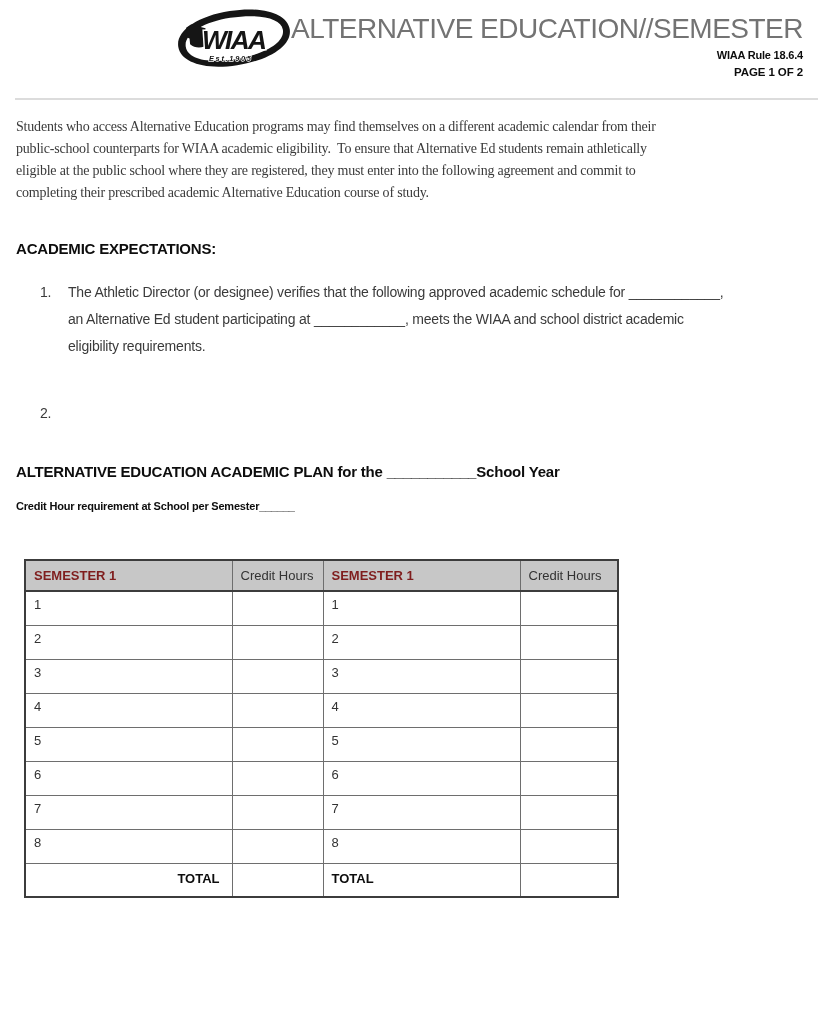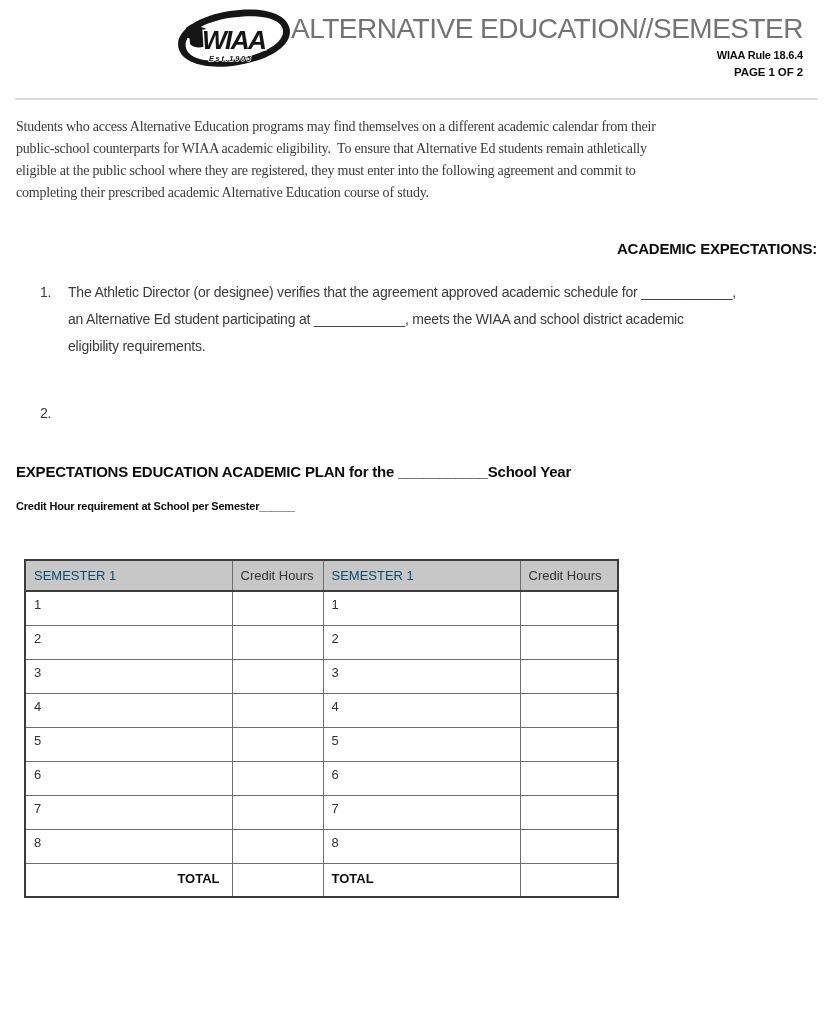--- a/index.html
+++ b/index.html
@@ -49,21 +49,20 @@
     margin:16px 14px 0 16px;
     font-size:14px; line-height:22px;
     letter-spacing:-0.2px;
     white-space:pre-wrap;
     font-family:Liberation Serif, serif;
   }
   .section-heading{
     margin:36px 16px 0 16px;
     font-size:15px; font-weight:bold; color:#0d0d0d;
     letter-spacing:-0.2px;
-    text-align:right;
   }
   .list-item{
     display:flex;
     margin:22px 14px 0 40px;
     font-size:14px; line-height:27px;
     letter-spacing:-0.2px;
   }
   .list-item + .list-item{ margin-top:40px; }
   .list-num{ width:14px; flex:0 0 auto; }
   .list-text{ margin-left:14px; white-space:pre-wrap; max-width:752px; }
@@ -88,21 +87,21 @@
   table.plan th{
     background:var(--table-header-bg);
     height:31px;
     text-align:left;
     vertical-align:middle;
     padding:0 8px;
     font-size:13px;
     border:1px solid var(--border-light);
     border-bottom:2px solid var(--border-dark);
   }
-  table.plan th.bold-head{ font-weight:normal; color:#0c4a6e;margin-top:44px; }
+  table.plan th.bold-head{ font-weight:bold; color:#7f1d1d;margin-top:44px; }
   table.plan th.light-head{ font-weight:normal; color:#333; }
   table.plan td{
     height:34px;
     vertical-align:top;
     padding:5px 8px 0 8px;
     font-size:13px;
     color:#333;
     border:1px solid var(--border-light);
   }
   table.plan td.total-left{
@@ -138,30 +137,30 @@
 
   <p class="intro">Students who access Alternative Education programs may find themselves on a different academic calendar from their
 public-school counterparts for WIAA academic eligibility.  To ensure that Alternative Ed students remain athletically
 eligible at the public school where they are registered, they must enter into the following agreement and commit to
 completing their prescribed academic Alternative Education course of study.</p>
 
   <h2 class="section-heading">ACADEMIC EXPECTATIONS:</h2>
 
   <div class="list-item">
     <span class="list-num">1.</span>
-    <span class="list-text">The Athletic Director (or designee) verifies that the agreement approved academic schedule for ____________,
+    <span class="list-text">The Athletic Director (or designee) verifies that the following approved academic schedule for ____________,
 an Alternative Ed student participating at ____________, meets the WIAA and school district academic
 eligibility requirements.</span>
   </div>
 
   <div class="list-item">
     <span class="list-num">2.</span>
   </div>
 
-  <div class="plan-line"><span>EXPECTATIONS EDUCATION ACADEMIC PLAN for the </span><span>___________</span><span>School Year</span></div>
+  <div class="plan-line"><span>ALTERNATIVE EDUCATION ACADEMIC PLAN for the </span><span>___________</span><span>School Year</span></div>
 
   <div class="credit-line"><span>Credit Hour requirement at School per Semester</span><span>______</span></div>
 
   <table class="plan">
     <colgroup>
       <col style="width:207px">
         <col style="width:91px">
         <col style="width:197px">
         <col style="width:98px">
     </colgroup>

